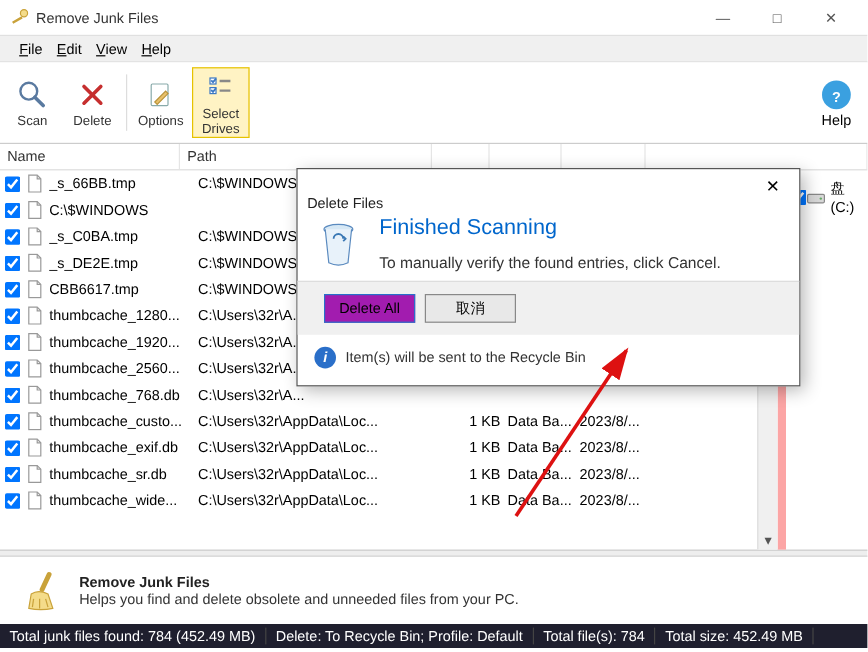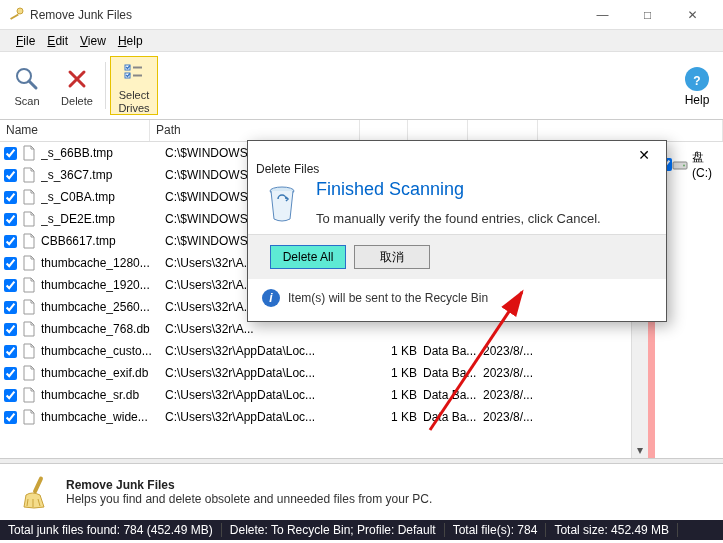--- a/index.html
+++ b/index.html
@@ -66,21 +66,21 @@
   .dialog .dlg-title { flex: 1; font-size: 12px; color: #222; margin-top: 28px; }
   .dialog .dlg-close { width: 28px; height: 24px; display: flex; align-items: center; justify-content: center; font-size: 14px; }
   .dialog .dlg-body { padding: 10px 16px 6px 16px; display: flex; }
   .dialog .dlg-icon { width: 40px; margin-right: 12px; padding-top: 4px; }
   .dialog .dlg-heading { color: #0066cc; font-size: 18px; margin-bottom: 10px; }
   .dialog .dlg-text { color: #333; font-size: 13px; line-height: 1.4; }
   .dialog .dlg-actions { background: #f0f0f0; padding: 10px 14px; display: flex; align-items: center; border-top: 1px solid #ddd; }
   .dialog .dlg-check { display: flex; align-items: center; flex: 1; }
   .dialog .dlg-check input { margin-right: 6px; }
   .dialog .dlg-btn { min-width: 76px; height: 24px; background: #e8e8e8; border: 1px solid #888; margin-left: 8px; font-size: 12px; display: flex; align-items: center; justify-content: center; }
-  .dialog .dlg-btn.primary { border: 1px solid #2a6fc9; background: #5eead4; }
+  .dialog .dlg-btn.primary { border: 1px solid #2a6fc9; background: #a21caf; }
   .dialog .dlg-info { padding: 10px 14px 14px 14px; display: flex; align-items: center; color: #333; font-size: 13px; }
   .dialog .info-icon { width: 18px; height: 18px; margin-right: 8px; border-radius: 50%; background: #2a6fc9; color: #fff; display: flex; align-items: center; justify-content: center; font-weight: bold; font-size: 12px; font-style: italic; }
   
   
   .anno-arrow { position: absolute; z-index: 20; pointer-events: none; }
   
   
   svg { display: block; }
 </style>
 </head>
@@ -121,20 +121,29 @@
   <div class="tool-btn">
     <div class="icon-slot">
       <svg width="24" height="24" viewBox="0 0 24 24">
           <line x1="5" y1="5" x2="19" y2="19" stroke="#c62f2f" stroke-width="3" stroke-linecap="round"></line>
           <line x1="19" y1="5" x2="5" y2="19" stroke="#c62f2f" stroke-width="3" stroke-linecap="round"></line>
         </svg>
     </div>
     <div class="label">Delete</div>
   </div>
   <div class="tool-sep"></div>
+  <div class="tool-btn">
+    <div class="icon-slot">
+      <svg width="24" height="24" viewBox="0 0 24 24">
+          <rect x="4" y="3" width="14" height="18" rx="1" fill="#fff" stroke="#8aa"></rect>
+          <path d="M7 18 L16 9 L18 11 L9 20 Z" fill="#e8c06a" stroke="#b8933a"></path>
+        </svg>
+    </div>
+    <div class="label">Options</div>
+  </div>
   <div class="tool-btn selected">
     <div class="icon-slot">
       <svg width="24" height="24" viewBox="0 0 24 24">
           <rect x="3" y="4" width="5" height="5" fill="#fff" stroke="#3b78c4"></rect>
           <path d="M4 6 l1.5 1.5 L8 4.5" fill="none" stroke="#3b78c4" stroke-width="1.5"></path>
           <line x1="11" y1="6.5" x2="20" y2="6.5" stroke="#888" stroke-width="2"></line>
           <rect x="3" y="12" width="5" height="5" fill="#fff" stroke="#3b78c4"></rect>
           <path d="M4 14 l1.5 1.5 L8 12.5" fill="none" stroke="#3b78c4" stroke-width="1.5"></path>
           <line x1="11" y1="14.5" x2="20" y2="14.5" stroke="#888" stroke-width="2"></line>
         </svg>
@@ -180,21 +189,20 @@
         <span class="cell" style="width:70px"></span>
       </div>
       <div class="file-row">
         <input type="checkbox" checked="" style="">
         <span class="file-icon">
           <svg width="14" height="16" viewBox="0 0 14 16">
             <path d="M2 1 h7 l3 3 v11 h-10 Z" fill="#fff" stroke="#999"></path>
             <path d="M9 1 v3 h3" fill="none" stroke="#999"></path>
           </svg>
         </span>
-        <span class="cell" style="width:124px">_s_36C7.tmp</span>
         <span class="cell" style="width:210px">C:\$WINDOWS</span>
         <span class="cell" style="width:48px;text-align:right"></span>
         <span class="cell" style="width:60px"></span>
         <span class="cell" style="width:70px"></span>
       </div>
       <div class="file-row">
         <input type="checkbox" checked="" style="">
         <span class="file-icon">
           <svg width="14" height="16" viewBox="0 0 14 16">
             <path d="M2 1 h7 l3 3 v11 h-10 Z" fill="#fff" stroke="#999"></path>

